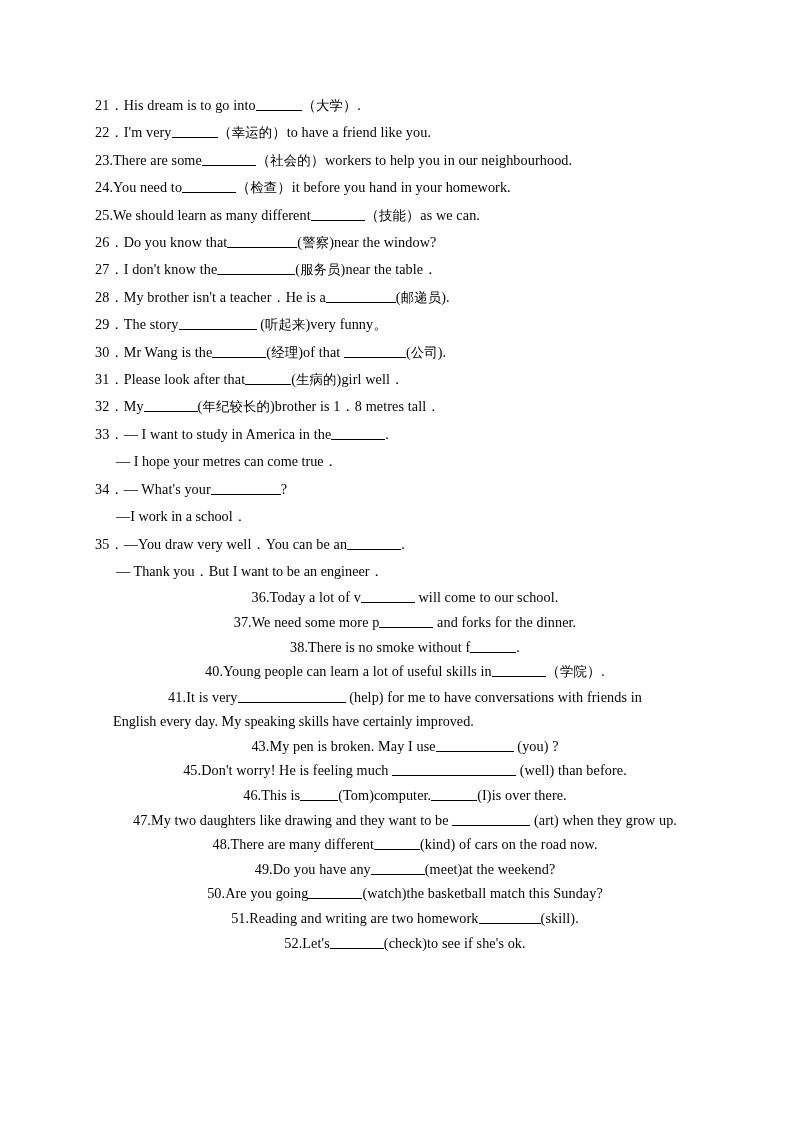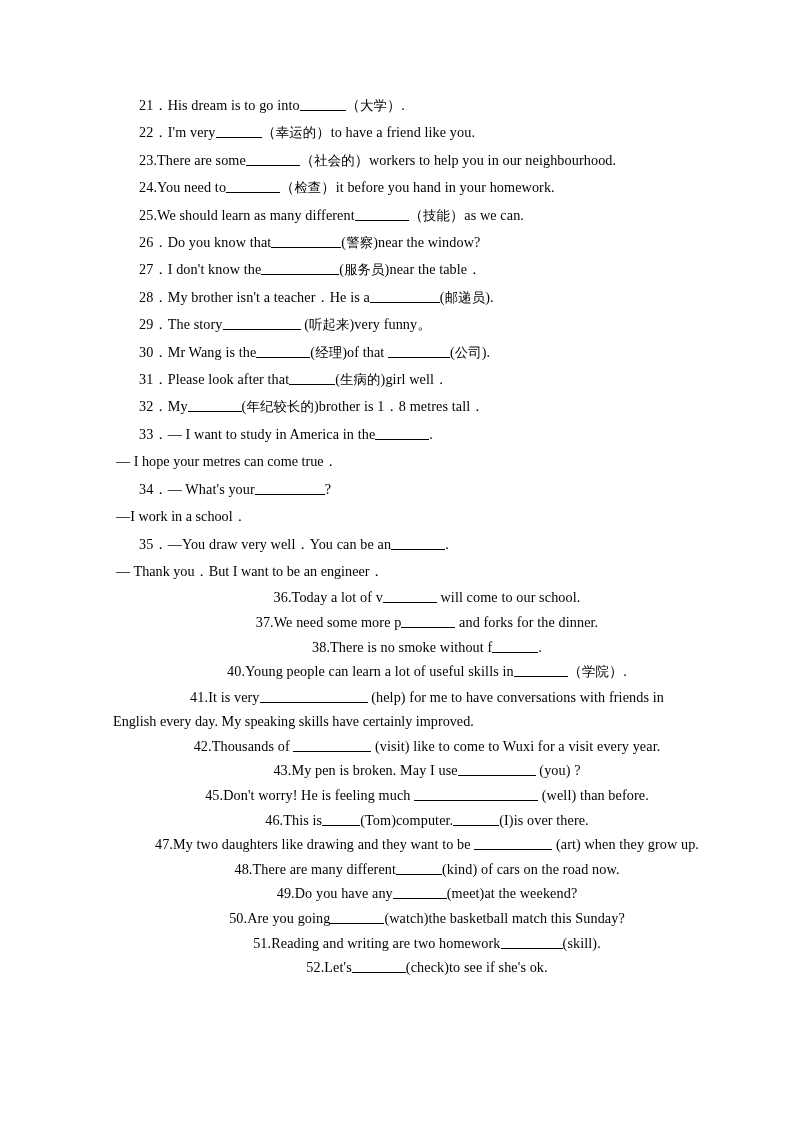--- a/index.html
+++ b/index.html
@@ -27,21 +27,20 @@
     top: 92px;
     width: 620px;
   }
   
   .q {
     display: block;
     font-size: 14.2px;
     line-height: 27.4px;
     white-space: nowrap;
     letter-spacing: 0.1px;
-    margin-left: 44px;
   }
   .q.tight {
     font-size: 14.2px;
     line-height: 24.6px;
     text-align: center;
   }
   .cont {
     display: block;
     font-size: 14.2px;
     line-height: 27.4px;
@@ -102,21 +101,20 @@
       <div class="q"><span class="num">34．</span><span><span>— What's your</span><span class="blank b9"></span><span>?</span></span></div>
       <div class="cont dash">—I work in a school．</div>
       <div class="q"><span class="num">35．</span><span><span>—You draw very well．You can be an</span><span class="blank b7"></span><span>.</span></span></div>
       <div class="cont dash">— Thank you．But I want to be an engineer．</div>
       <div class="q tight"><span class="num">36.</span><span><span>Today a lot of v</span><span class="blank b7"></span><span> will come to our school.</span></span></div>
       <div class="q tight"><span class="num">37.</span><span><span>We need some more p</span><span class="blank b7"></span><span> and forks for the dinner.</span></span></div>
       <div class="q tight"><span class="num">38.</span><span><span>There is no smoke without f</span><span class="blank b6"></span><span>.</span></span></div>
       <div class="q tight"><span class="num">40.</span><span><span>Young people can learn a lot of useful skills in</span><span class="blank b7"></span><span>（</span><span class="cn">学院</span><span>）.</span></span></div>
       <div class="q tight"><span class="num">41.</span><span><span>It is very</span><span class="blank b14"></span><span> (help) for me to have conversations with friends in</span></span></div>
       <div class="cont tight">English every day. My speaking skills have certainly improved.</div>
-      <div class="q tight"><span class="num">42.</span><span><span>Thousands of  </span><span class="blank b10"></span><span> (visit) like to come to Wuxi for a visit every year.</span></span></div>
       <div class="q tight"><span class="num">43.</span><span><span>My pen is broken. May I use</span><span class="blank b10"></span><span> (you) ?</span></span></div>
       <div class="q tight"><span class="num">45.</span><span><span>Don't worry! He is feeling much </span><span class="blank b16"></span><span> (well) than before.</span></span></div>
       <div class="q tight"><span class="num">46.</span><span><span>This is</span><span class="blank b5"></span><span>(Tom)computer.</span><span class="blank b6"></span><span>(I)is over there.</span></span></div>
       <div class="q tight"><span class="num">47.</span><span><span>My two daughters like drawing and they want to be </span><span class="blank b10"></span><span> (art) when they grow up.</span></span></div>
       <div class="q tight"><span class="num">48.</span><span><span>There are many different</span><span class="blank b6"></span><span>(kind) of cars on the road now.</span></span></div>
       <div class="q tight"><span class="num">49.</span><span><span>Do you have any</span><span class="blank b7"></span><span>(meet)at the weekend?</span></span></div>
       <div class="q tight"><span class="num">50.</span><span><span>Are you going</span><span class="blank b7"></span><span>(watch)the basketball match this Sunday?</span></span></div>
       <div class="q tight"><span class="num">51.</span><span><span>Reading and writing are two homework</span><span class="blank b8"></span><span>(skill).</span></span></div>
       <div class="q tight"><span class="num">52.</span><span><span>Let's</span><span class="blank b7"></span><span>(check)to see if she's ok.</span></span></div>
     </div>

